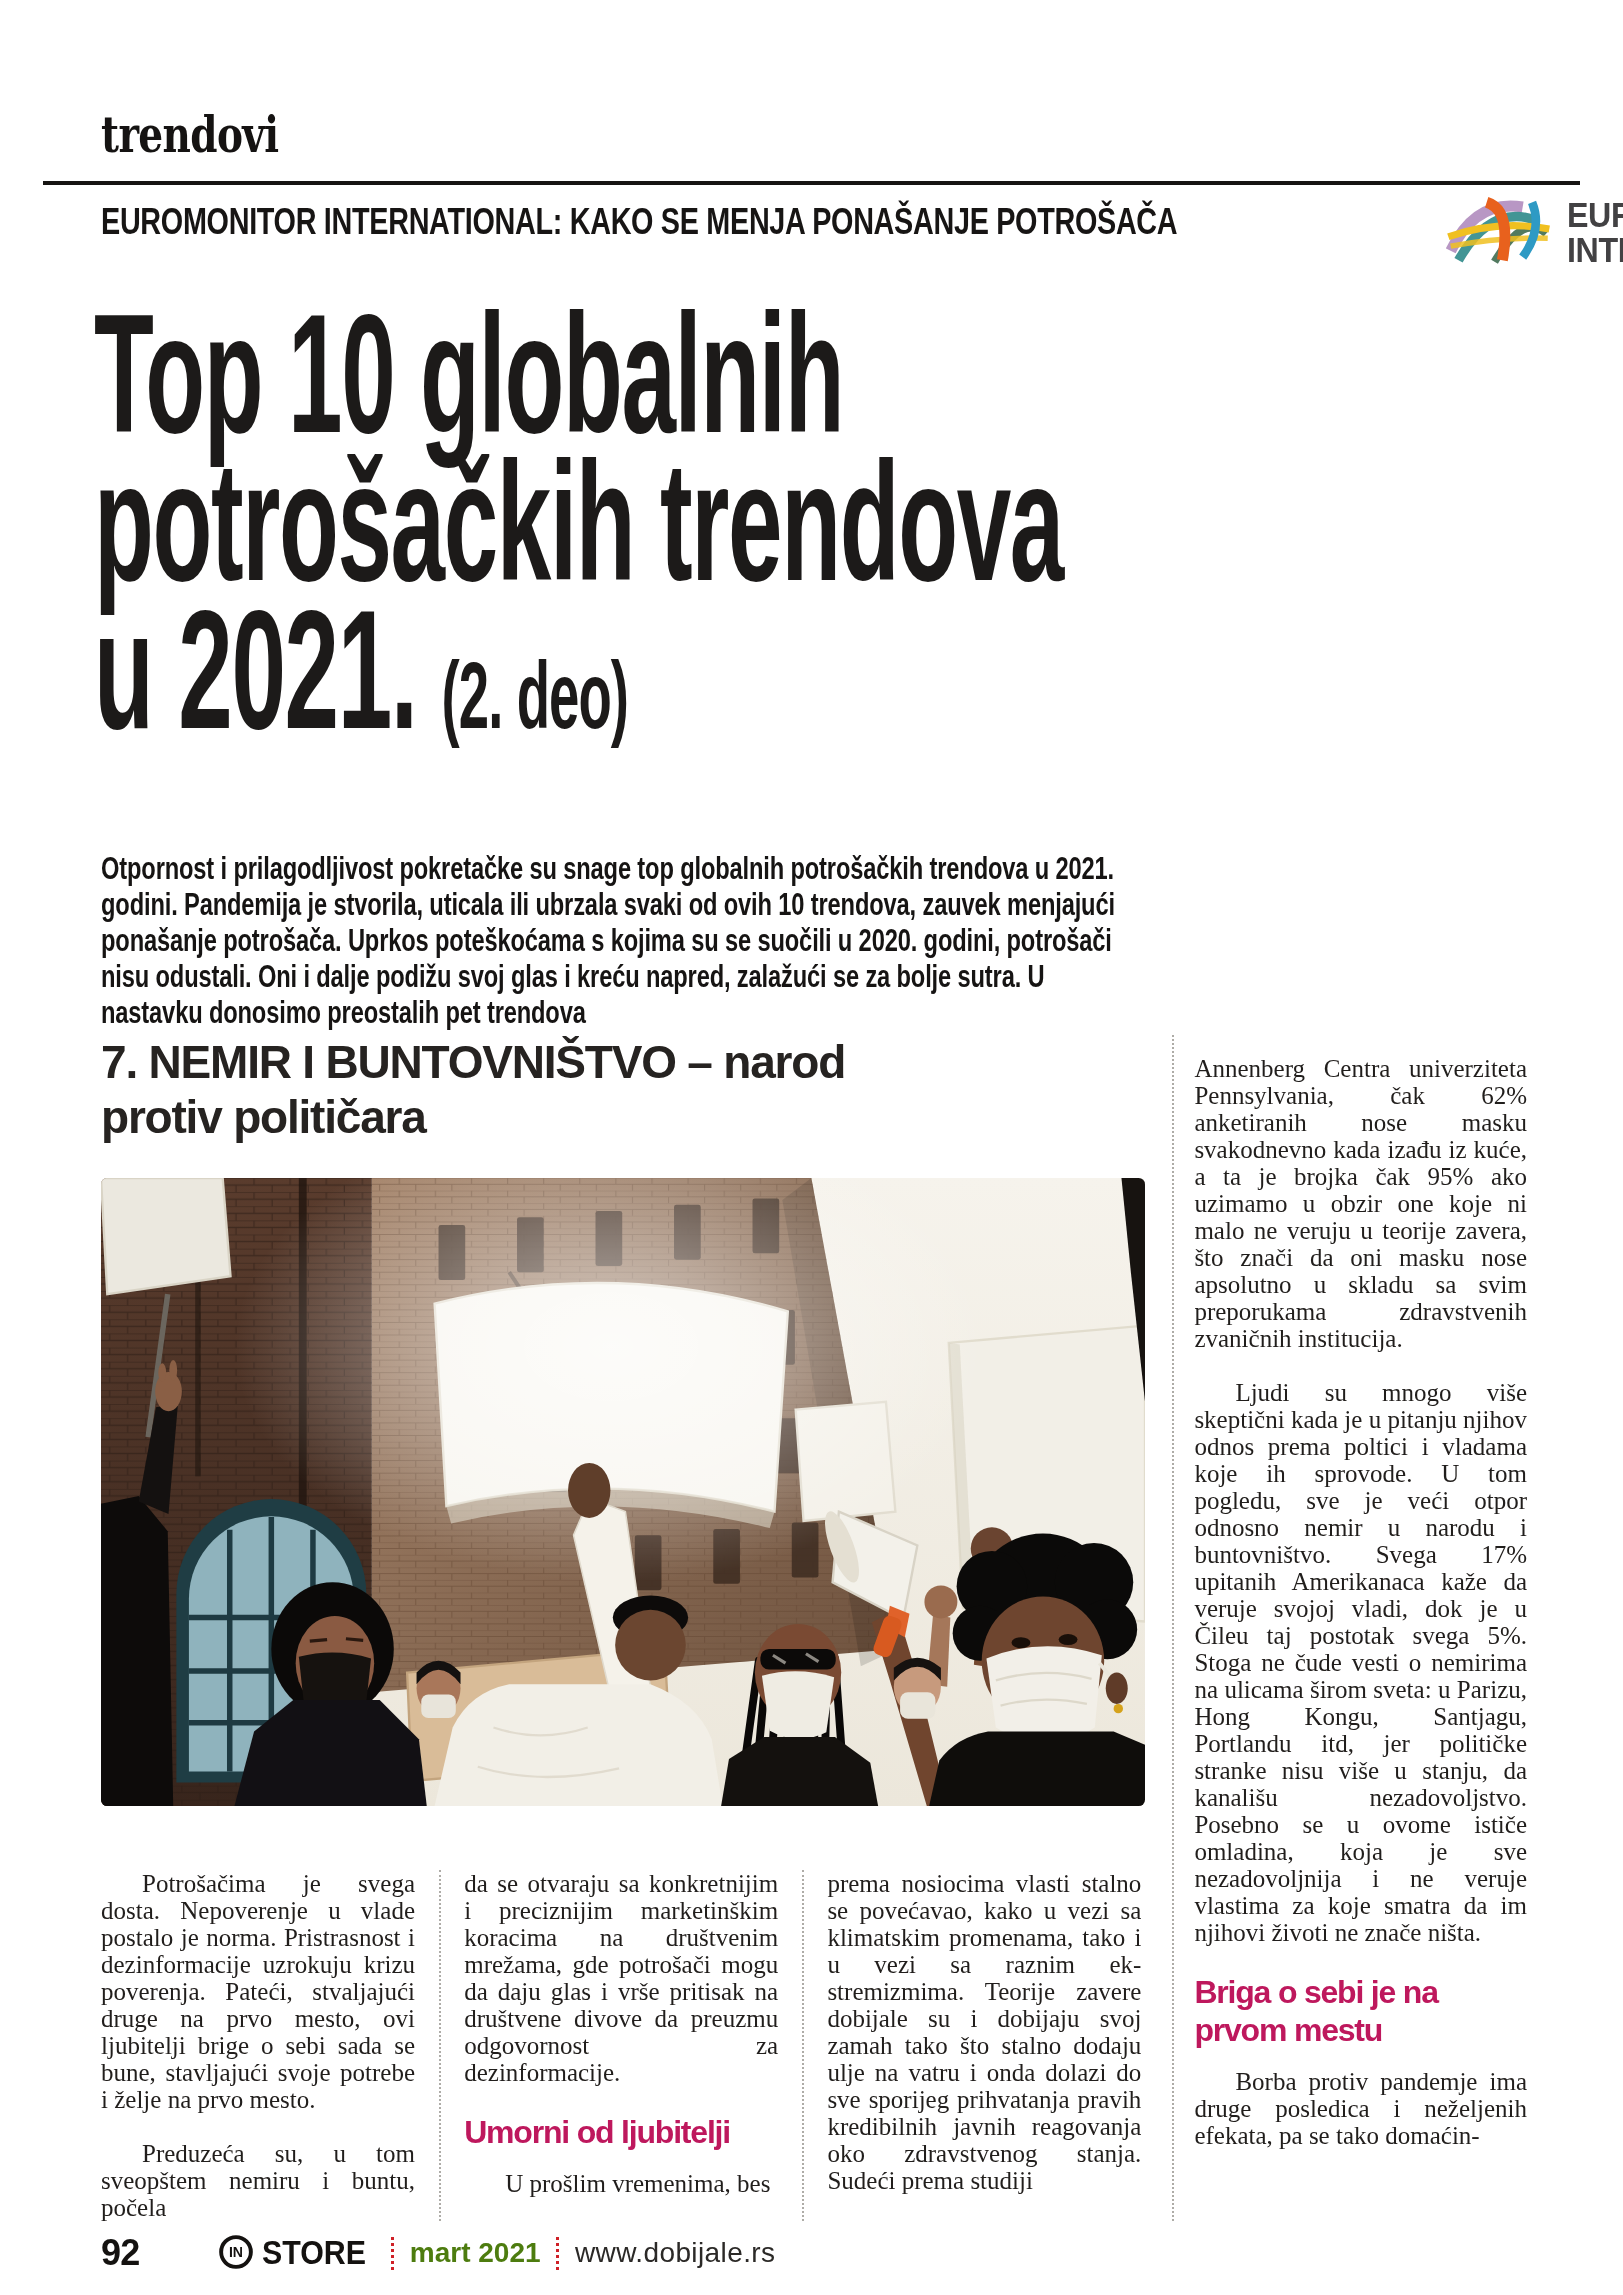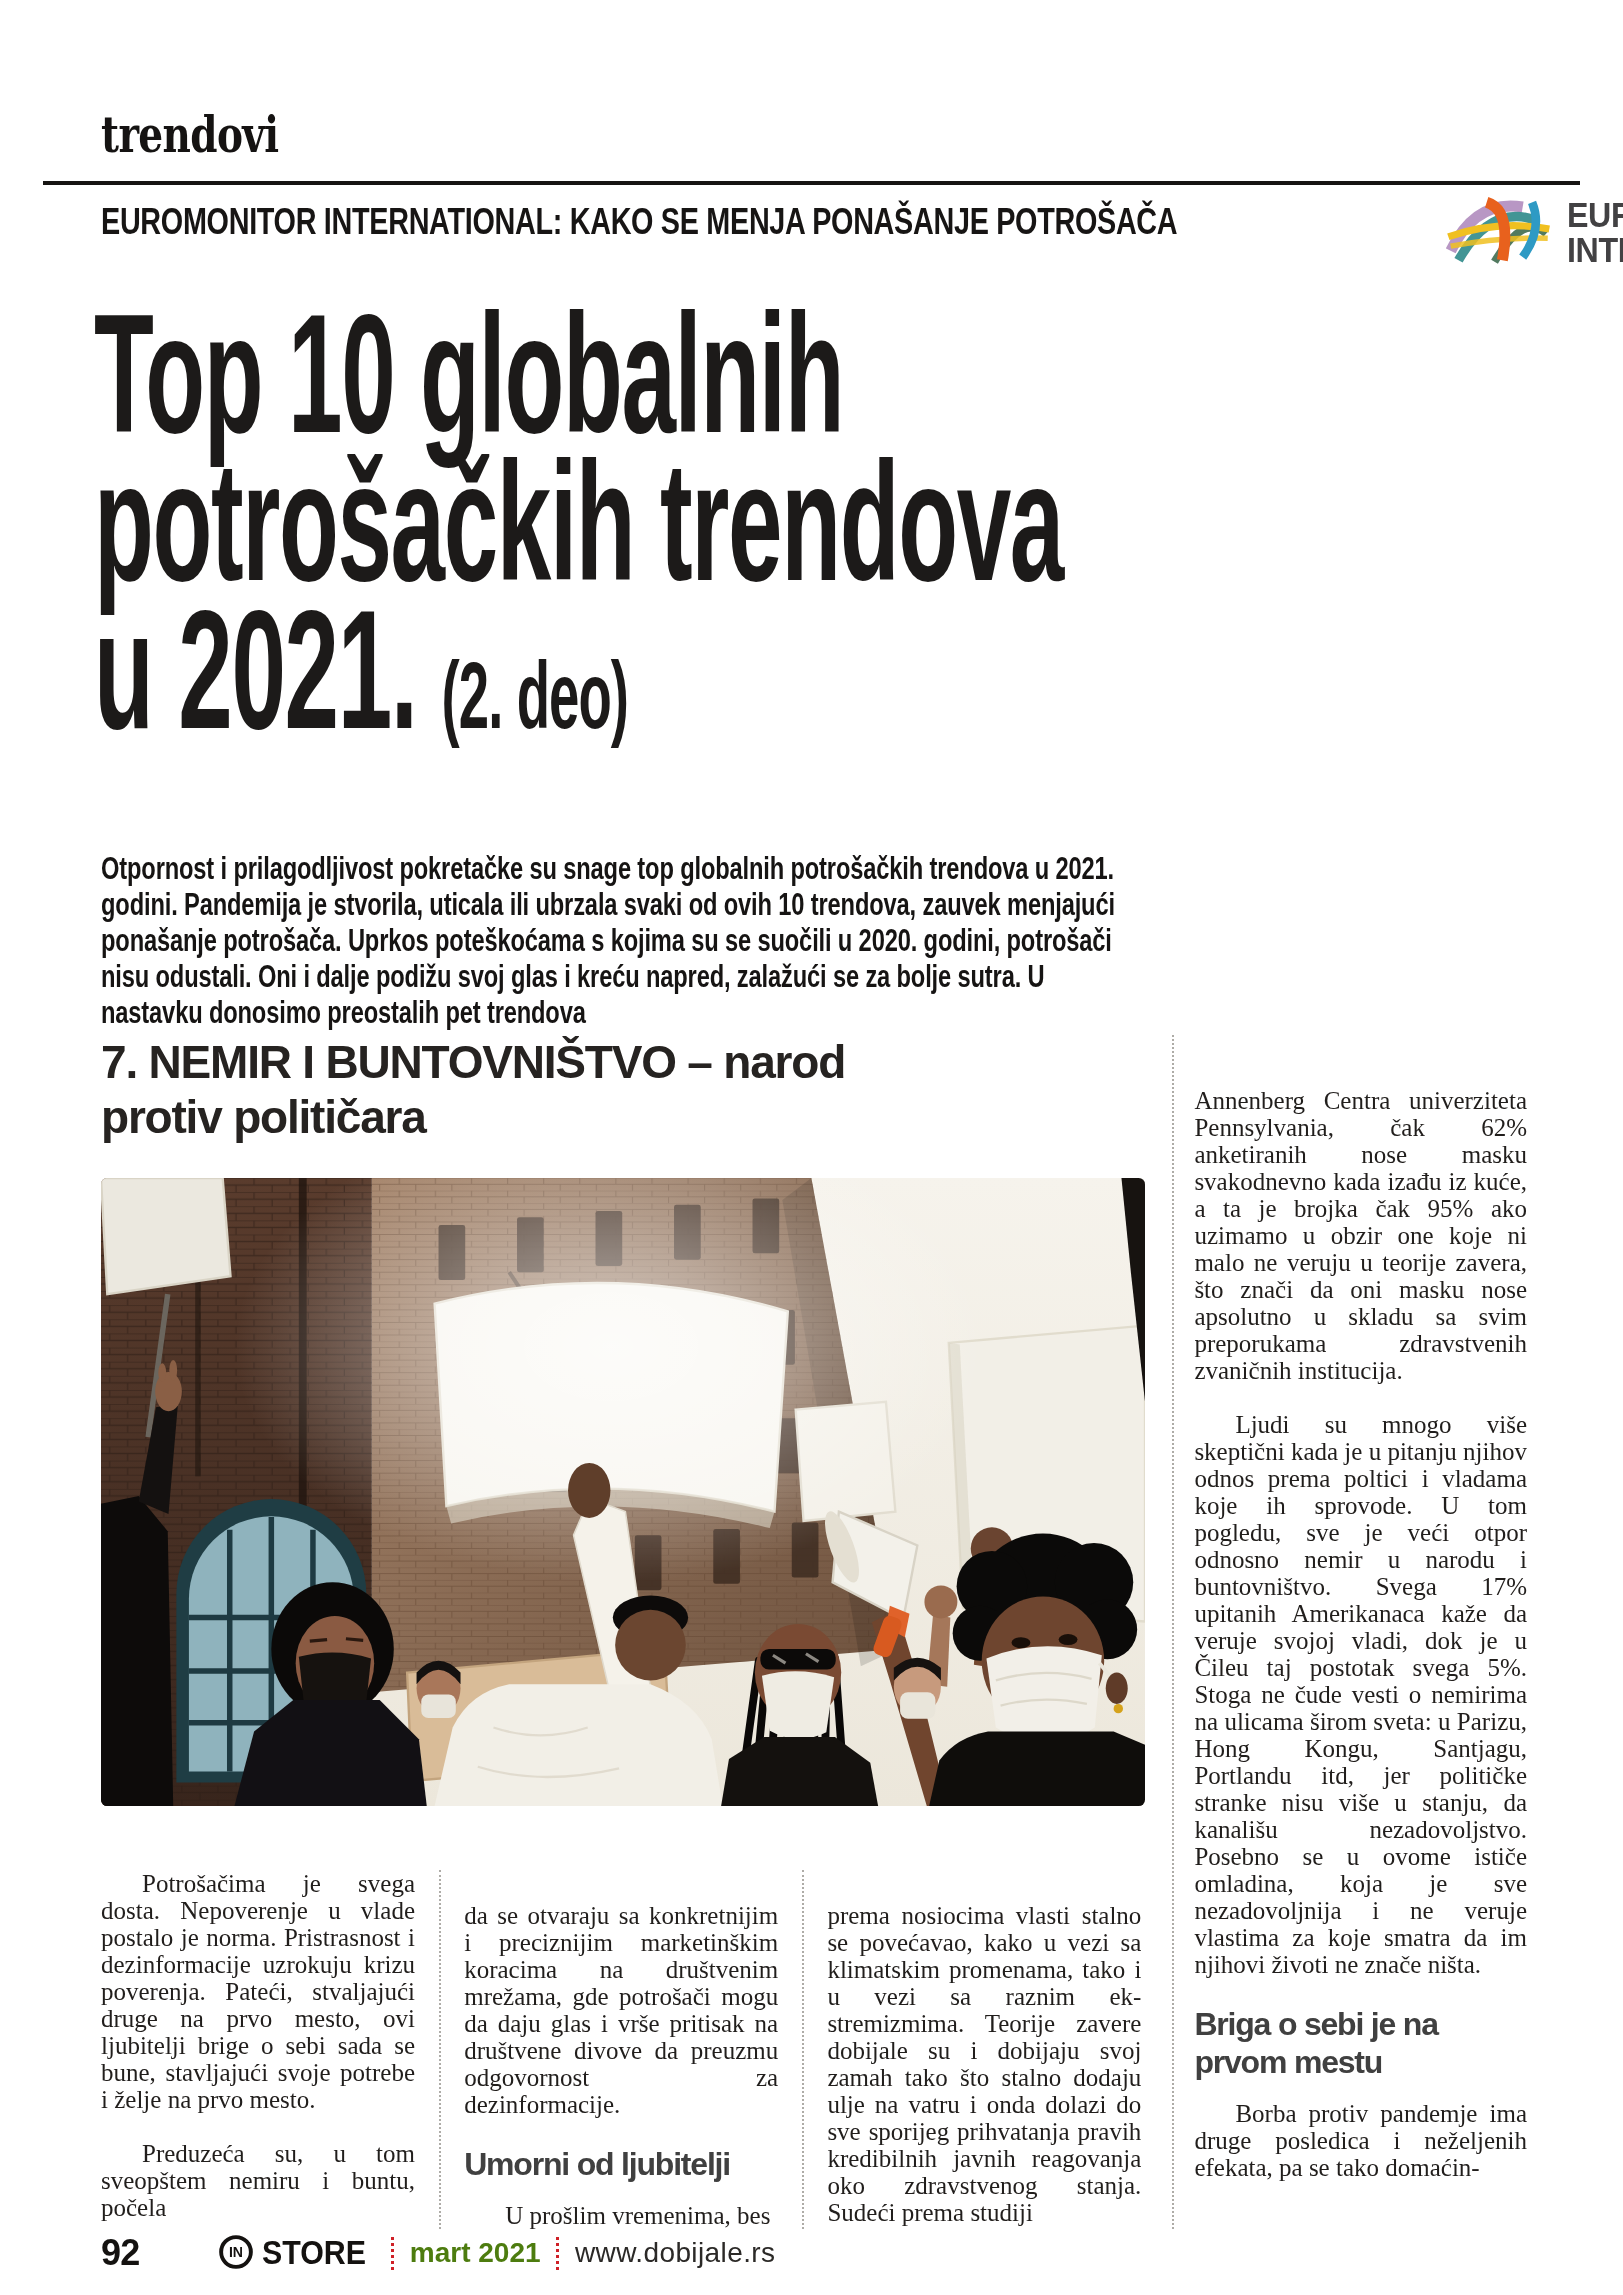--- a/index.html
+++ b/index.html
@@ -41,28 +41,28 @@
   }
   
   .content-row{position:absolute;left:101px;right:43px;top:1035px;display:flex;align-items:stretch;}
   .main-col{width:1044px;flex:0 0 auto;}
   .section-head{font-weight:bold;font-size:46px;line-height:55px;letter-spacing:-1.2px;color:#262321;margin:0;}
   .photo-wrap{width:1044px;height:628px;margin-top:33px;border-radius:6.3px;overflow:hidden;background:#efece4;}
   .photo-wrap svg{display:block;width:100%;height:100%;}
   
   .serif{font-family:"Liberation Serif",serif;font-size:25px;line-height:27px;color:#211e1c;text-align:justify;}
   .serif p{margin:0 0 27px 0;text-indent:41px;}
-  .serif p.noindent{text-indent:0;margin-top:32px;}
+  .serif p.noindent{text-indent:0;}
   .serif p:last-child{margin-bottom:0;}
   .bottom-cols{display:flex;margin-top:64px;}
   .bcol{width:314px;flex:0 0 auto;}
   .bcol + .bcol{border-left:2.4px dotted #aeaca7;padding-left:23.6px;margin-left:23.6px;}
   .subhead{
     font-family:"Liberation Sans",sans-serif;font-weight:bold;
-    font-size:32px;line-height:38px;letter-spacing:-1.2px;color:#404040;
+    font-size:32px;line-height:38px;letter-spacing:-1.2px;color:#be185d;
     margin:11px 0 19px 0;text-indent:0;text-align:left;
   }
   .subhead.nowrap{white-space:nowrap;}
   .right-col{flex:1 1 auto;margin-left:27px;border-left:2.4px dotted #aeaca7;padding:20.4px 53px 0 20.4px;}
   
   .footer{position:absolute;left:101px;top:2232px;display:flex;align-items:center;}
   .pagenum{font-weight:bold;font-size:36px;letter-spacing:-0.8px;color:#141210;}
   .brand{display:flex;align-items:center;margin-left:79px;}
   .store-word{font-weight:bold;font-size:33px;letter-spacing:0;color:#141210;margin-left:7.9px;transform:scaleX(.92);transform-origin:left center;}
   .fsep{width:0;height:33px;border-left:3.1px dotted #cf2027;margin:0 15.7px;}

